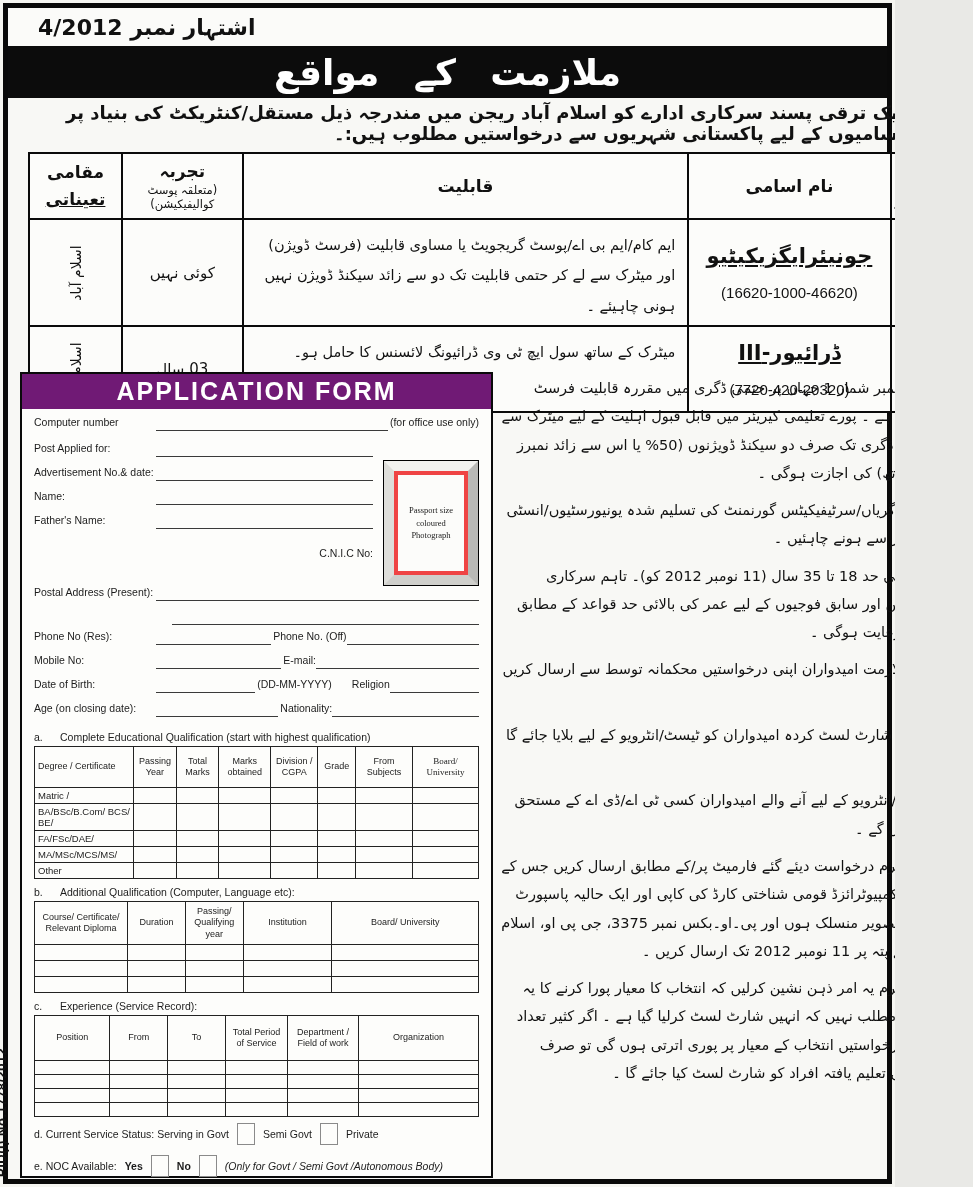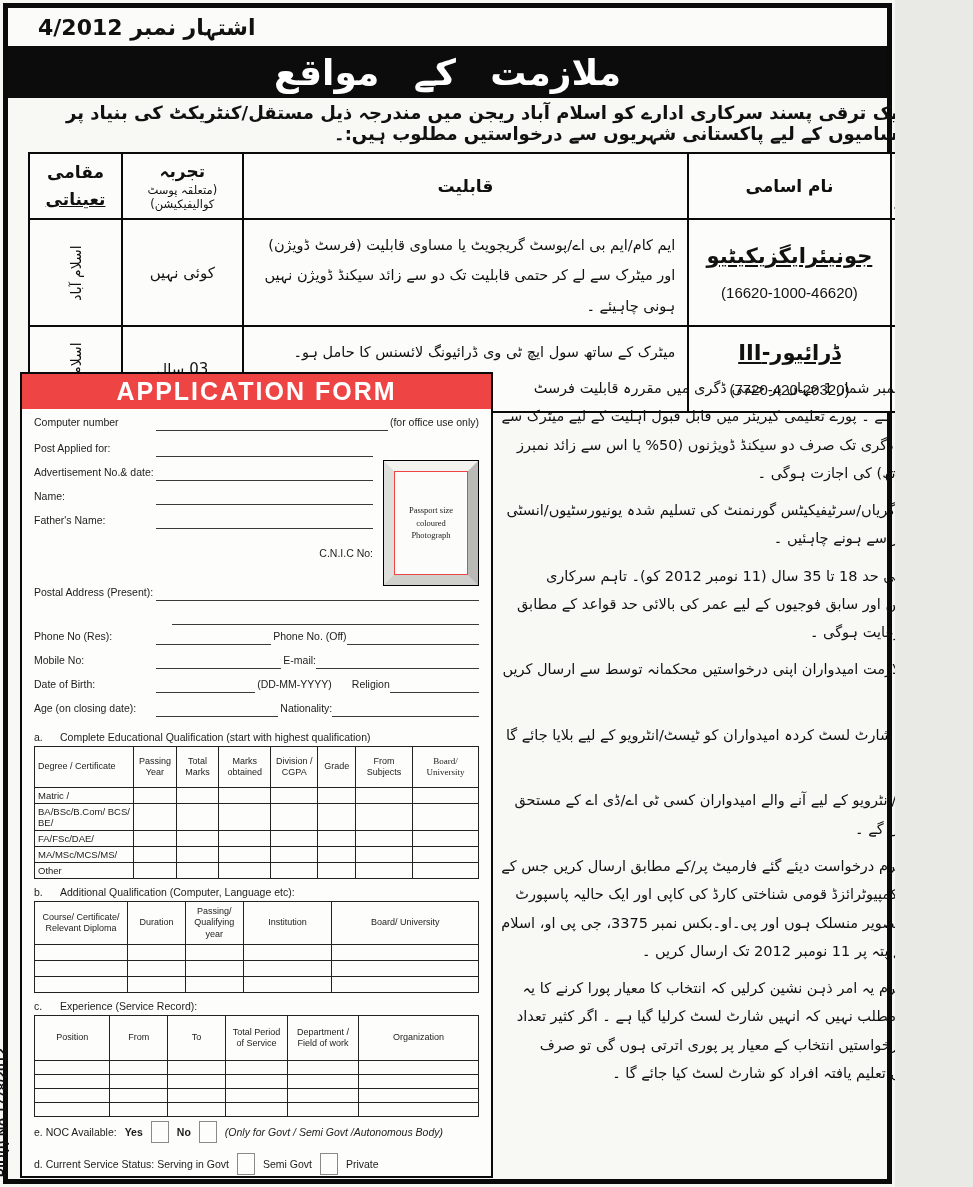--- a/index.html
+++ b/index.html
@@ -29,35 +29,35 @@
   .post-scale{direction:ltr;font-family:"Liberation Sans",sans-serif;font-size:15px;margin-top:16px;}
   td.qual{width:458px;padding:4px 12px;font-size:14.5px;line-height:2.1;text-align:right;vertical-align:top;padding-top:10px;}
   td.exp{width:122px;text-align:center;font-size:15px;}
   td.loc{width:92px;text-align:center;}
   td.loc span{display:inline-block;transform:rotate(-90deg);white-space:nowrap;font-size:14px;}
   tr.r1{height:78px;}
   tr.r2{height:86px;}
 
   
   #form-box{position:absolute;left:20px;top:372px;width:473px;height:806px;border:2px solid #0a0a0a;background:#fdfdfb;box-sizing:border-box;}
-  #form-title{height:35px;background:#ef4444;color:#fff;display:flex;align-items:center;justify-content:center;
+  #form-title{height:35px;background:#701a75;color:#fff;display:flex;align-items:center;justify-content:center;
     font-weight:bold;font-size:25px;letter-spacing:2px;}
   #form-body{padding:7px 12px 0 12px;font-size:10.5px;color:#1c1c1c;}
   .top-flex{display:flex;}
   .top-left{flex:1;min-width:0;padding-right:10px;}
   .frow{display:flex;align-items:flex-start;height:24px;}
   .frow .lbl{white-space:nowrap;}
   .lbl-w{width:122px;flex:none;}
   .wline{flex:1;border-bottom:1px solid #3a3a3a;height:14px;min-width:20px;}
   .suffix{white-space:nowrap;padding-left:2px;}
   .cnic-row{height:30px;align-items:center;justify-content:flex-end;}
   
   .photo-outer{flex:none;width:96px;height:126px;border:1.5px solid #000;box-sizing:border-box;margin-top:18px;background:#e7e7e4;}
   .photo-bevel{width:100%;height:100%;box-sizing:border-box;border:10px solid;border-color:#f2f2ef #b9b9b6 #cfcfcb #dededa;}
-  .photo-inner{width:100%;height:100%;box-sizing:border-box;border:1px solid #ef4444;background:#fcfcfa;
+  .photo-inner{width:100%;height:100%;box-sizing:border-box;border:4px solid #ef4444;background:#fcfcfa;
     display:flex;align-items:center;justify-content:center;text-align:center;
     font-family:"Liberation Serif",serif;font-size:8.5px;line-height:1.5;padding:2px;}
   .sec-head{margin:7px 0 3px 0;}
   .sec-head .idx{display:inline-block;width:26px;}
   
   table.inner{width:100%;border-collapse:collapse;table-layout:fixed;background:#fdfdfb;}
   table.inner th,table.inner td{border:1px solid #222;font-weight:normal;font-size:9px;padding:1px 3px;text-align:left;vertical-align:middle;}
   table.inner th{text-align:center;line-height:1.25;}
   table.edu th{height:38px;}
   table.edu td{height:13px;font-size:9.5px;}
@@ -391,35 +391,35 @@
               <td></td>
               <td></td>
               <td></td>
               <td></td>
               <td></td>
               <td></td>
             </tr>
       </tbody>
         </table>
 
+      <div class="chk-row">
+        <span>d. Current Service Status: Serving in Govt</span>
+        <span class="chk"></span>
+        <span>Semi Govt</span>
+        <span class="chk"></span>
+        <span>Private</span>
+      </div>
+
       <div class="chk-row" style="height:30px">
         <span>e.  NOC Available:</span>
         <span class="bold">Yes</span>
         <span class="chk"></span>
         <span class="bold">No</span>
         <span class="chk"></span>
         <span class="italic" style="margin-right:6px">(Only for Govt / Semi Govt /Autonomous Body)</span>
-      </div>
-
-      <div class="chk-row">
-        <span>d. Current Service Status: Serving in Govt</span>
-        <span class="chk"></span>
-        <span>Semi Govt</span>
-        <span class="chk"></span>
-        <span>Private</span>
       </div>
 
       <div class="para">
         
       </div>
 
     </div>
   </div>
 
   <ul id="bullets">

